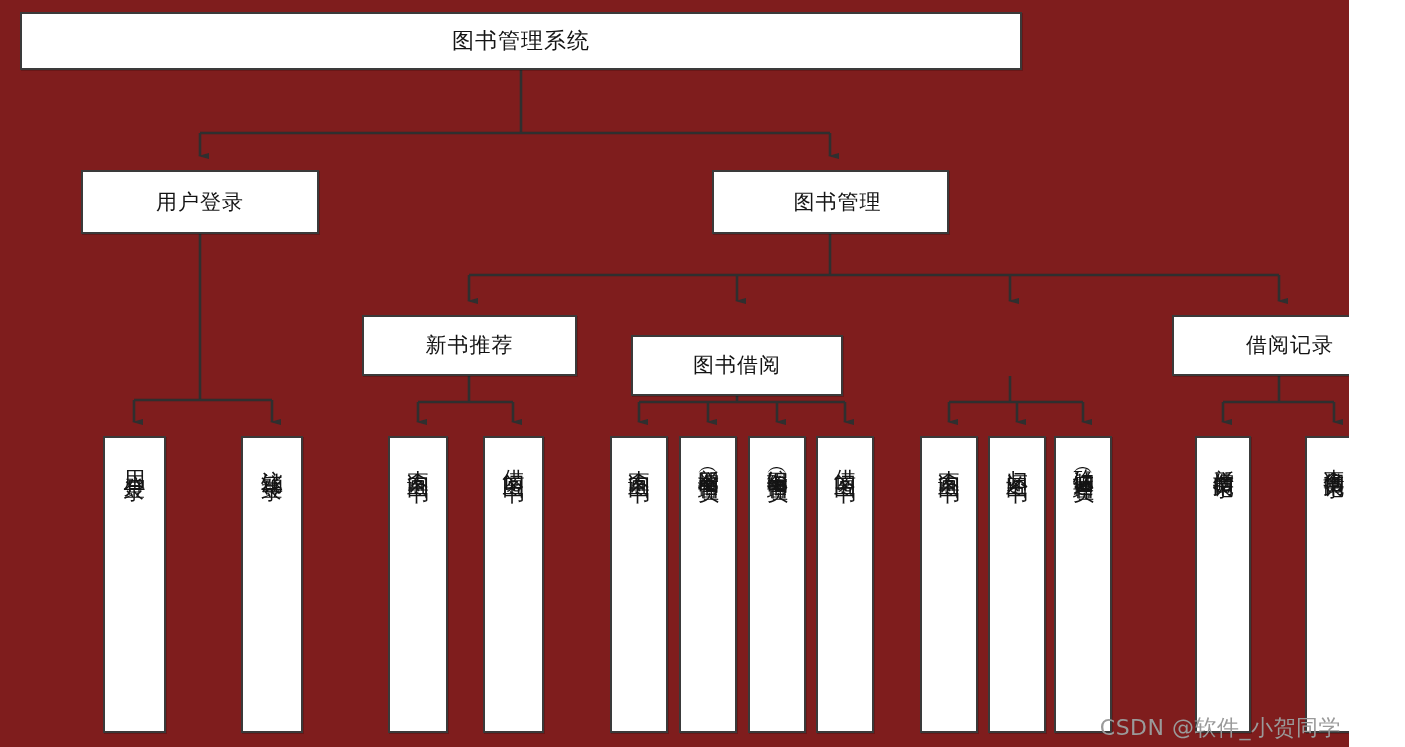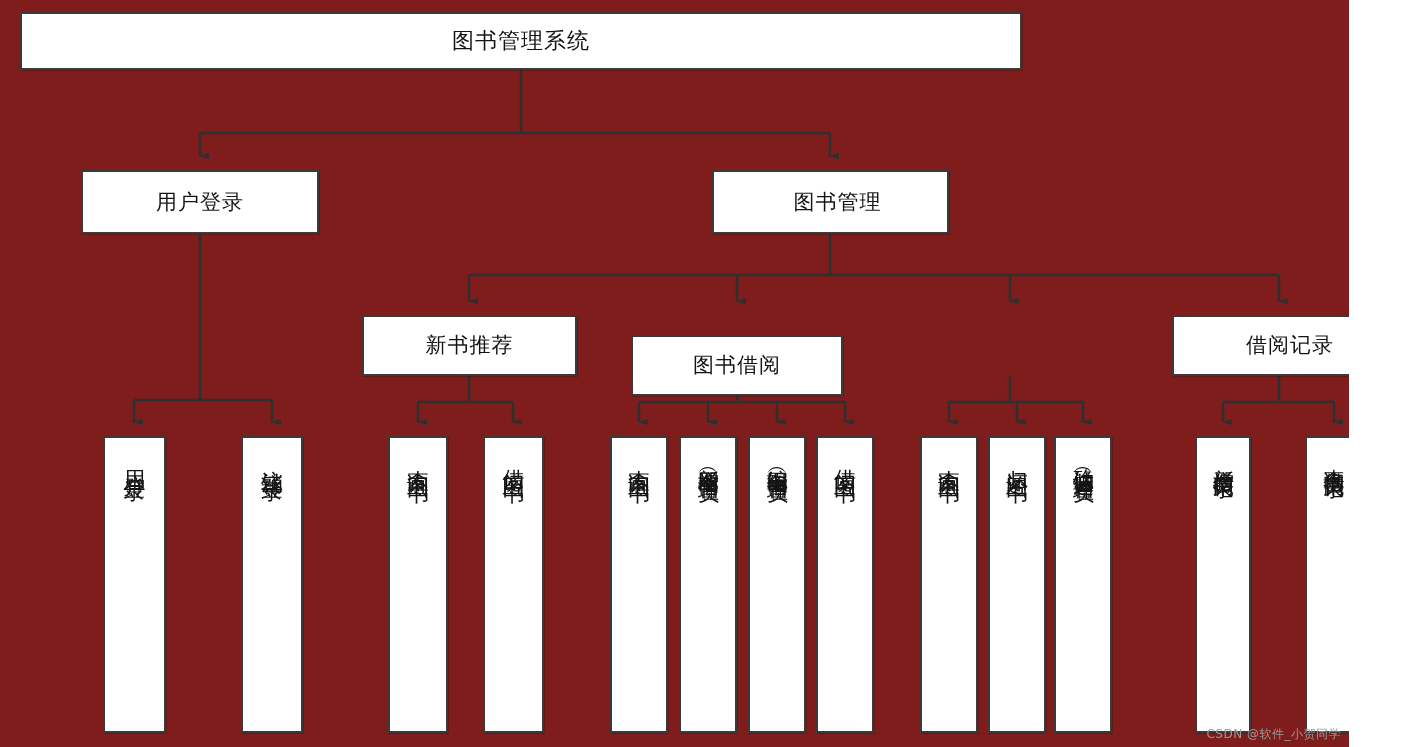--- a/index.html
+++ b/index.html
@@ -49,21 +49,21 @@
     font-size:22px;
     letter-spacing:4px;
     line-height:1;
     white-space:nowrap;
   }
   .node.leaf.tall-text .label{font-size:21px;letter-spacing:2px;}
   #watermark{
     position:absolute;
     right:8px;
     bottom:4px;
-    font-size:12px;
+    font-size:22px;
     color:#9a9a9a;
     letter-spacing:0.5px;
     white-space:nowrap;
     user-select:none;
   }
 </style>
 </head>
 <body>
 
 <div id="stage">

